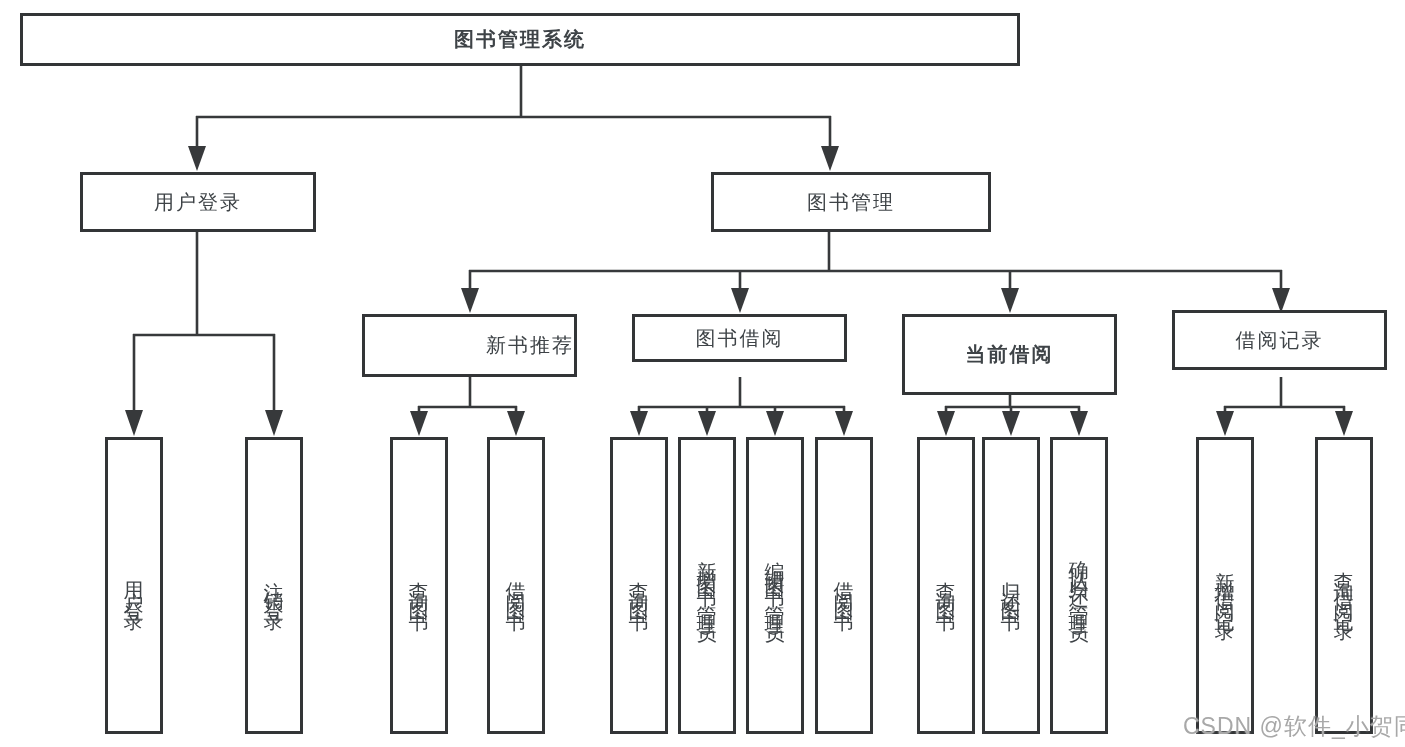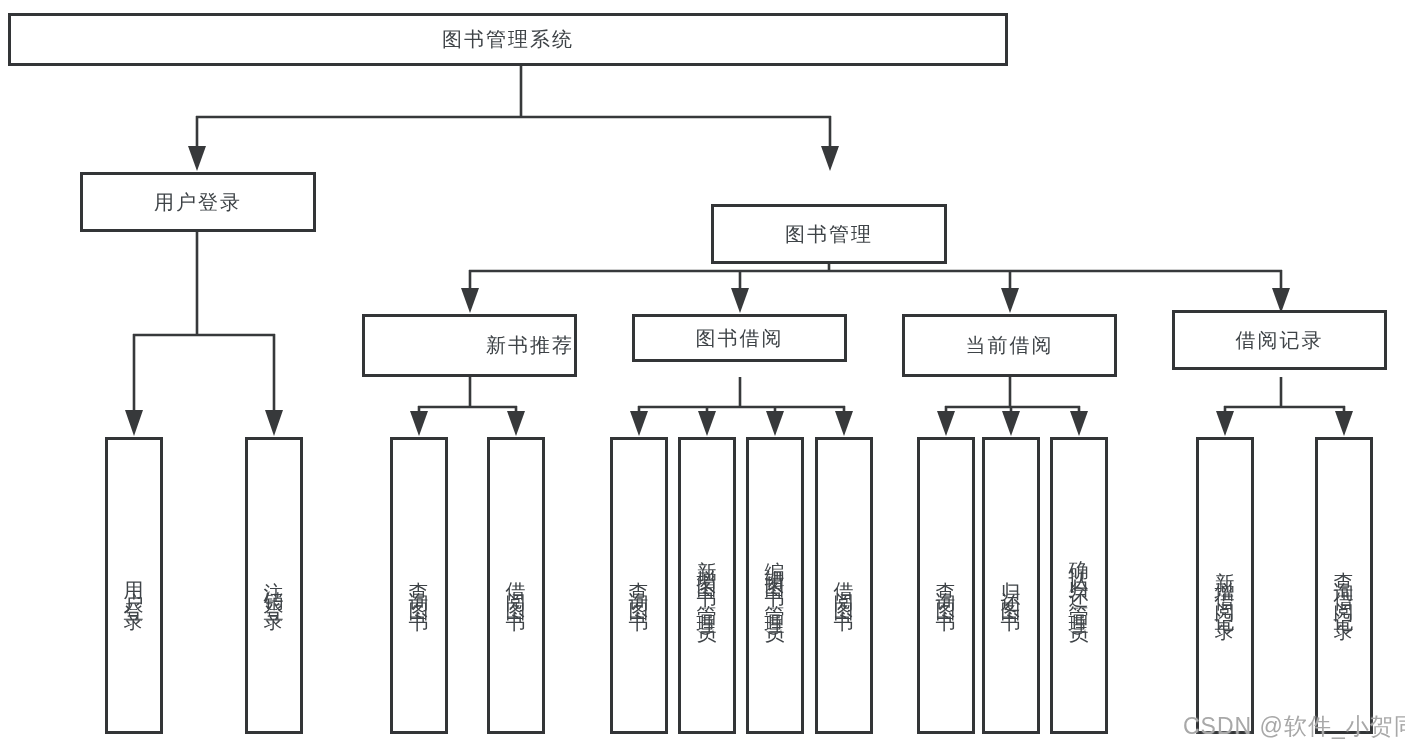--- a/index.html
+++ b/index.html
@@ -65,38 +65,38 @@
       <polygon fill="#37393b" points="1002,411 1020,411 1011,436"></polygon>
       <polygon fill="#37393b" points="1070,411 1088,411 1079,436"></polygon>
     </g>
     <g>
       <path fill="none" stroke="#37393b" stroke-width="2.6" d="M1281 377 V408 M1224 407 H1345 M1225 406 V414 M1344 406 V414"></path>
       <polygon fill="#37393b" points="1216,411 1234,411 1225,436"></polygon>
       <polygon fill="#37393b" points="1335,411 1353,411 1344,436"></polygon>
     </g>
   </svg>
 
-  <div class="node h-node" style="left:8px;top:13px;width:1000px;height:53px;">
+  <div class="node h-node" style="left:20px;top:13px;width:1000px;height:53px;font-weight:bold;">
     <span>图书管理系统</span>
   </div>
 
   <div class="node h-node" style="left:80px;top:172px;width:236px;height:60px;">
     <span>用户登录</span>
   </div>
-  <div class="node h-node" style="left:711px;top:172px;width:236px;height:60px;margin-top:32px;">
+  <div class="node h-node" style="left:711px;top:172px;width:280px;height:60px;">
     <span>图书管理</span>
   </div>
 
   <div class="node h-node" style="left:362px;top:314px;width:215px;height:63px;justify-content:flex-end;">
     <span>新书推荐</span>
   </div>
   <div class="node h-node" style="left:632px;top:314px;width:215px;height:48px;">
     <span>图书借阅</span>
   </div>
-  <div class="node h-node" style="left:902px;top:314px;width:215px;height:63px;">
+  <div class="node h-node" style="left:902px;top:314px;width:215px;height:81px;font-weight:bold;">
     <span>当前借阅</span>
   </div>
   <div class="node h-node" style="left:1172px;top:310px;width:215px;height:60px;">
     <span>借阅记录</span>
   </div>
 
   <div class="node v-node" style="left:105px;top:437px;width:58px;height:297px;">
     <span>用户登录</span>
   </div>
   <div class="node v-node" style="left:245px;top:437px;width:58px;height:297px;">

